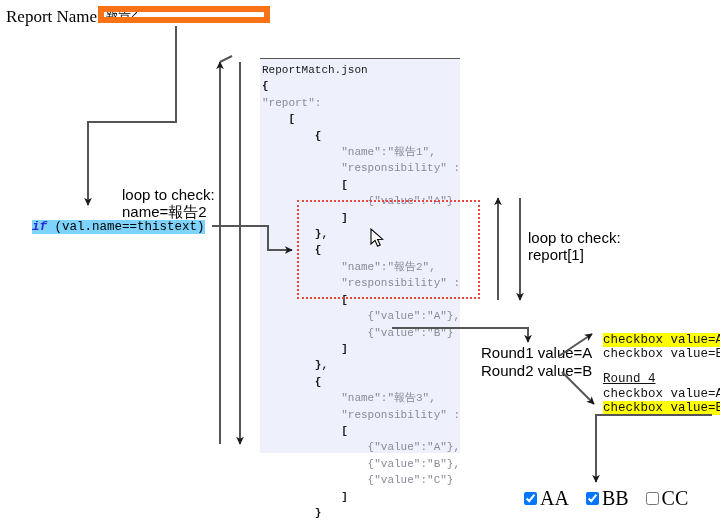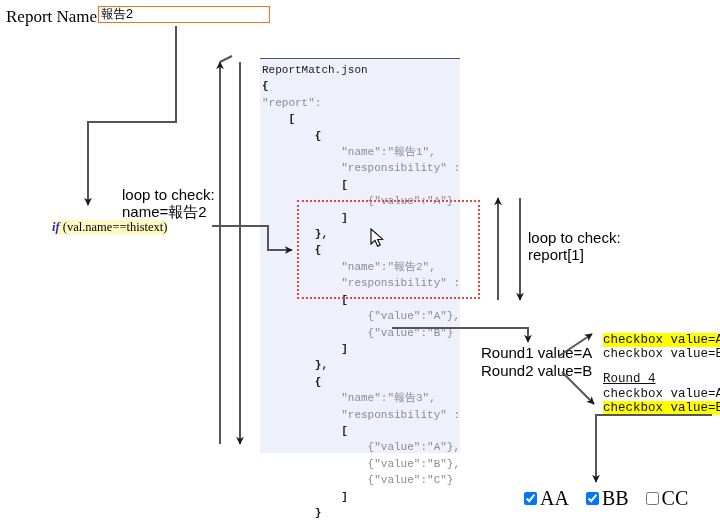--- a/index.html
+++ b/index.html
@@ -15,36 +15,36 @@
   
   #report-name-label{
     left:6px;top:7px;
     font-family:"Liberation Serif", serif;
     font-size:17px;color:#000;
     white-space:nowrap;
   }
   #report-name-input{
     left:98px;top:6px;
     width:172px;height:17px;
-    border:1px solid #f97316;
+    border:6px solid #f97316;
     background:#fff;
     font-family:"Liberation Sans", sans-serif;
     font-size:12.5px;
     color:#000;
     padding:0 2px;
     box-sizing:border-box;
     outline:none;
   }
 
   
   #code-line{
-    left:52px;top:220px;
-    font-family:Liberation Serif, serif;
-    font-size:12.5px;
-    background:#fef9c3;
+    left:32px;top:220px;
+    font-family:Liberation Mono, monospace;
+    font-size:12.5px;
+    background:#7dd3fc;
     color:#000;
     white-space:pre;
     letter-spacing:0px;
   }
   #code-line .kw{color:#2b2bd4;font-style:italic;font-weight:bold;}
 
   
   .note{
     font-family:"Liberation Sans", sans-serif;
     font-size:15px;

